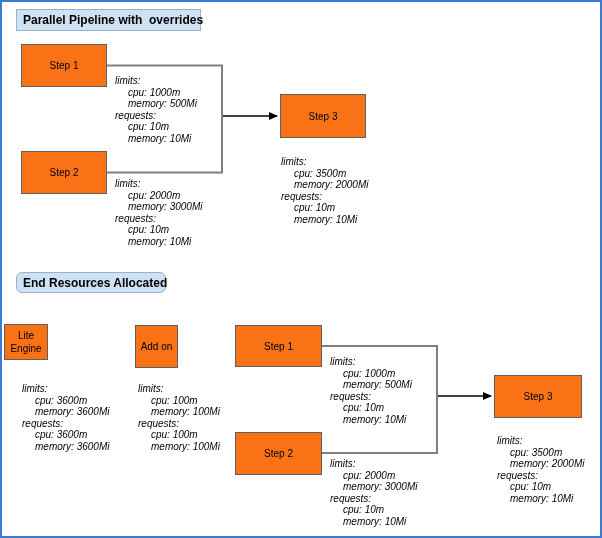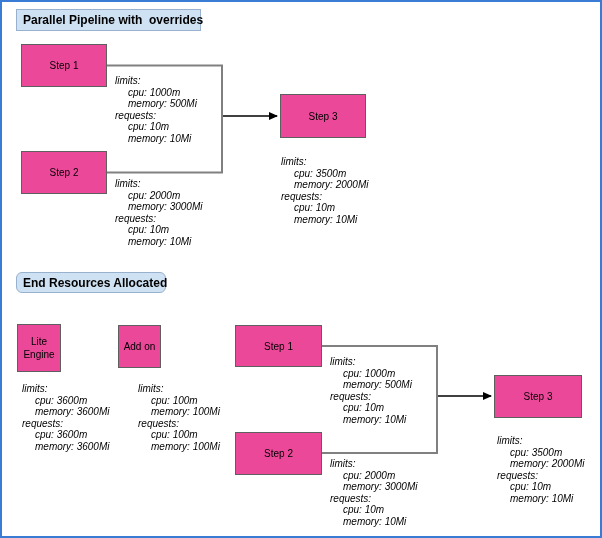--- a/index.html
+++ b/index.html
@@ -27,21 +27,21 @@
     box-sizing: border-box;
     display: flex;
     align-items: center;
     padding-left: 6px;
     font-weight: bold;
     font-size: 12px;
   }
   .section-title span { white-space: pre; }
   .node {
     position: absolute;
-    background: #ec4899;
+    background: #f97316;
     border: 1.5px solid #5f5f5f;
     box-sizing: border-box;
     display: flex;
     align-items: center;
     justify-content: center;
     text-align: center;
     font-size: 10px;
     line-height: 13px;
     padding: 2px;
   }
@@ -113,25 +113,25 @@
     <div class="rl in">memory: 2000Mi</div>
     <div class="rl">requests:</div>
     <div class="rl in">cpu: 10m</div>
     <div class="rl in">memory: 10Mi</div>
   </div>
 
   <div class="section-title" style="left:16px; top:272px; width:150px; height:21px;border-radius:6px;">
     <span>End Resources Allocated</span>
   </div>
 
-  <div class="node" style="left:17px; top:324px; width:44px; height:48px;">
+  <div class="node" style="left:4px; top:324px; width:44px; height:36px;">
     <span>Lite Engine</span>
   </div>
 
-  <div class="node" style="left:118px; top:325px; width:43px; height:43px;">
+  <div class="node" style="left:135px; top:325px; width:43px; height:43px;">
     <span>Add on</span>
   </div>
 
   <div class="node" style="left:235px; top:325px; width:87px; height:42px;">
     <span>Step 1</span>
   </div>
 
   <div class="node" style="left:235px; top:432px; width:87px; height:43px;">
     <span>Step 2</span>
   </div>

